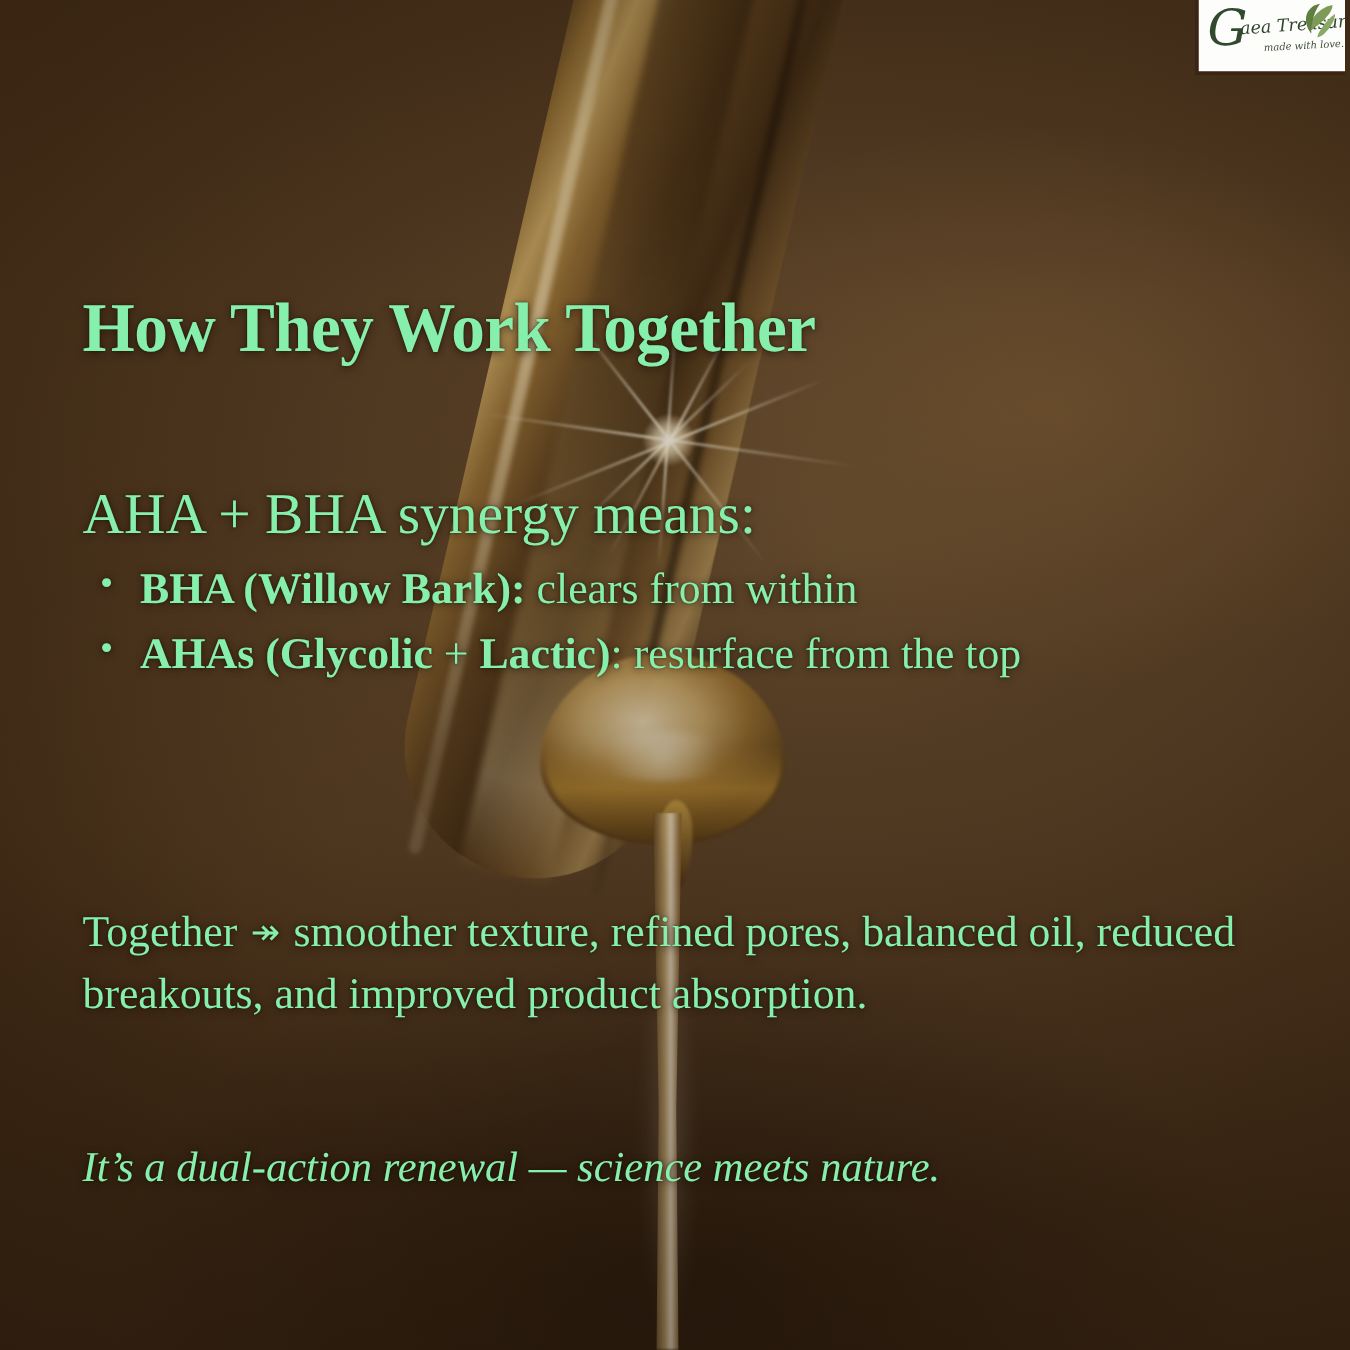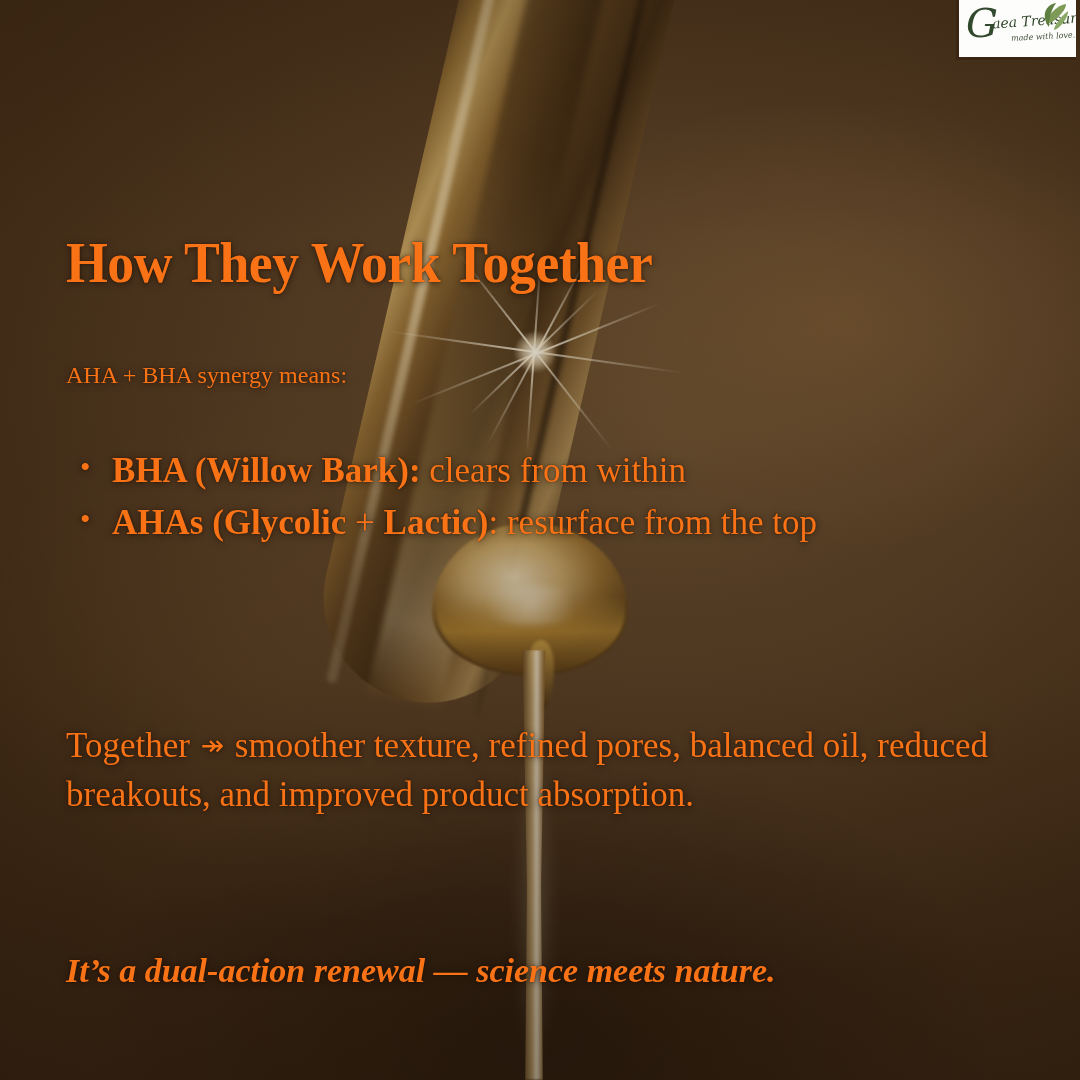--- a/index.html
+++ b/index.html
@@ -277,21 +277,21 @@
 
   
   .content {
     position: absolute;
     left: 0;
     top: 0;
     width: 1080px;
     height: 1009px;
     padding: 13px 66px;
     box-sizing: border-box;
-    color: #f97316;
+    color: #86efac;
     text-shadow: 0 1px 7px rgba(24,12,4,.62), 0 0 2px rgba(24,12,4,.5);
   }
 
   .headline {
     position: absolute;
     left: 66px;
     top: 196px;
     font-family: "Liberation Serif", serif;
     font-weight: bold;
     font-size: 56px;
@@ -299,21 +299,21 @@
     letter-spacing: -0.5px;
     transform: scaleX(.96);
     transform-origin: left top;
     white-space: nowrap;
   }
 
   .lede {
     position: absolute;
     left: 66px;
     top: 337px;
-    font-size: 24px;
+    font-size: 46px;
     line-height: 1.2;
     white-space: nowrap;
   }
 
   .bullets {
     position: absolute;
     left: 66px;
     top: 448px;
     width: 950px;
     margin: 0;
@@ -347,24 +347,24 @@
   .arrow-glyph {
     font-family: "DejaVu Sans", sans-serif;
     font-size: 28px;
     vertical-align: 2px;
     padding: 0 2px;
   }
 
   .closer {
     position: absolute;
     left: 66px;
-    top: 916px;
+    top: 880px;
     font-size: 34px;
     line-height: 1.25;
-    font-weight: bold;
+    font-weight: normal;
     font-style: italic;
     white-space: nowrap;
   }
 </style>
 </head>
 <body>
 
 <div class="canvas">
 
   <div class="photo-layer">

